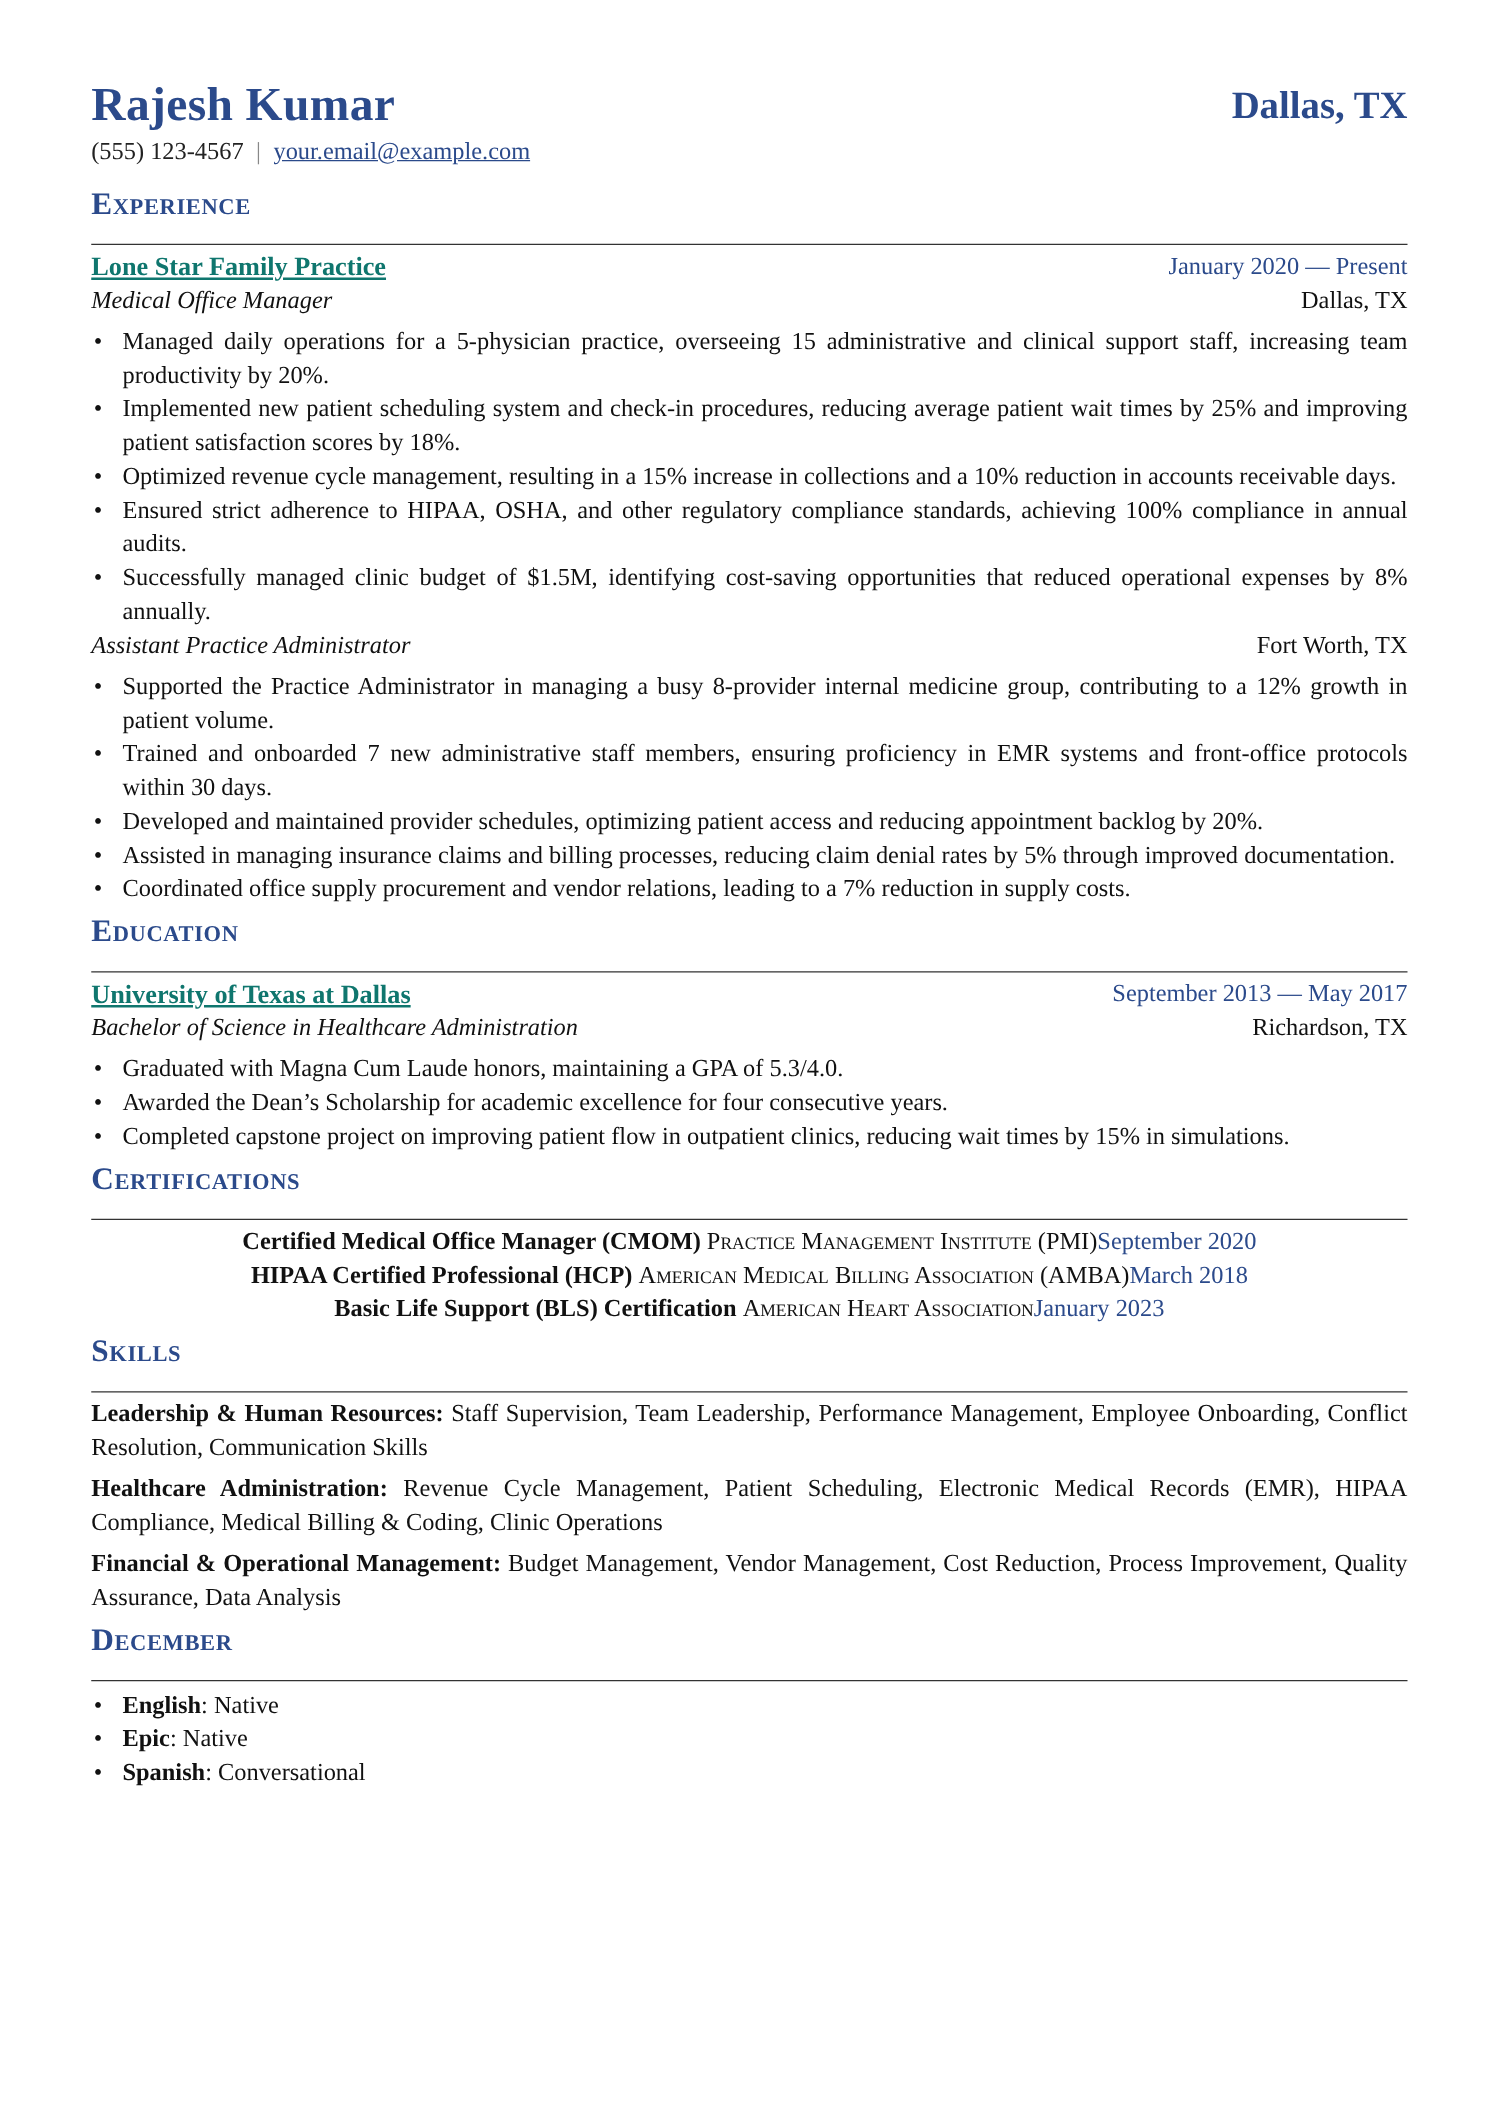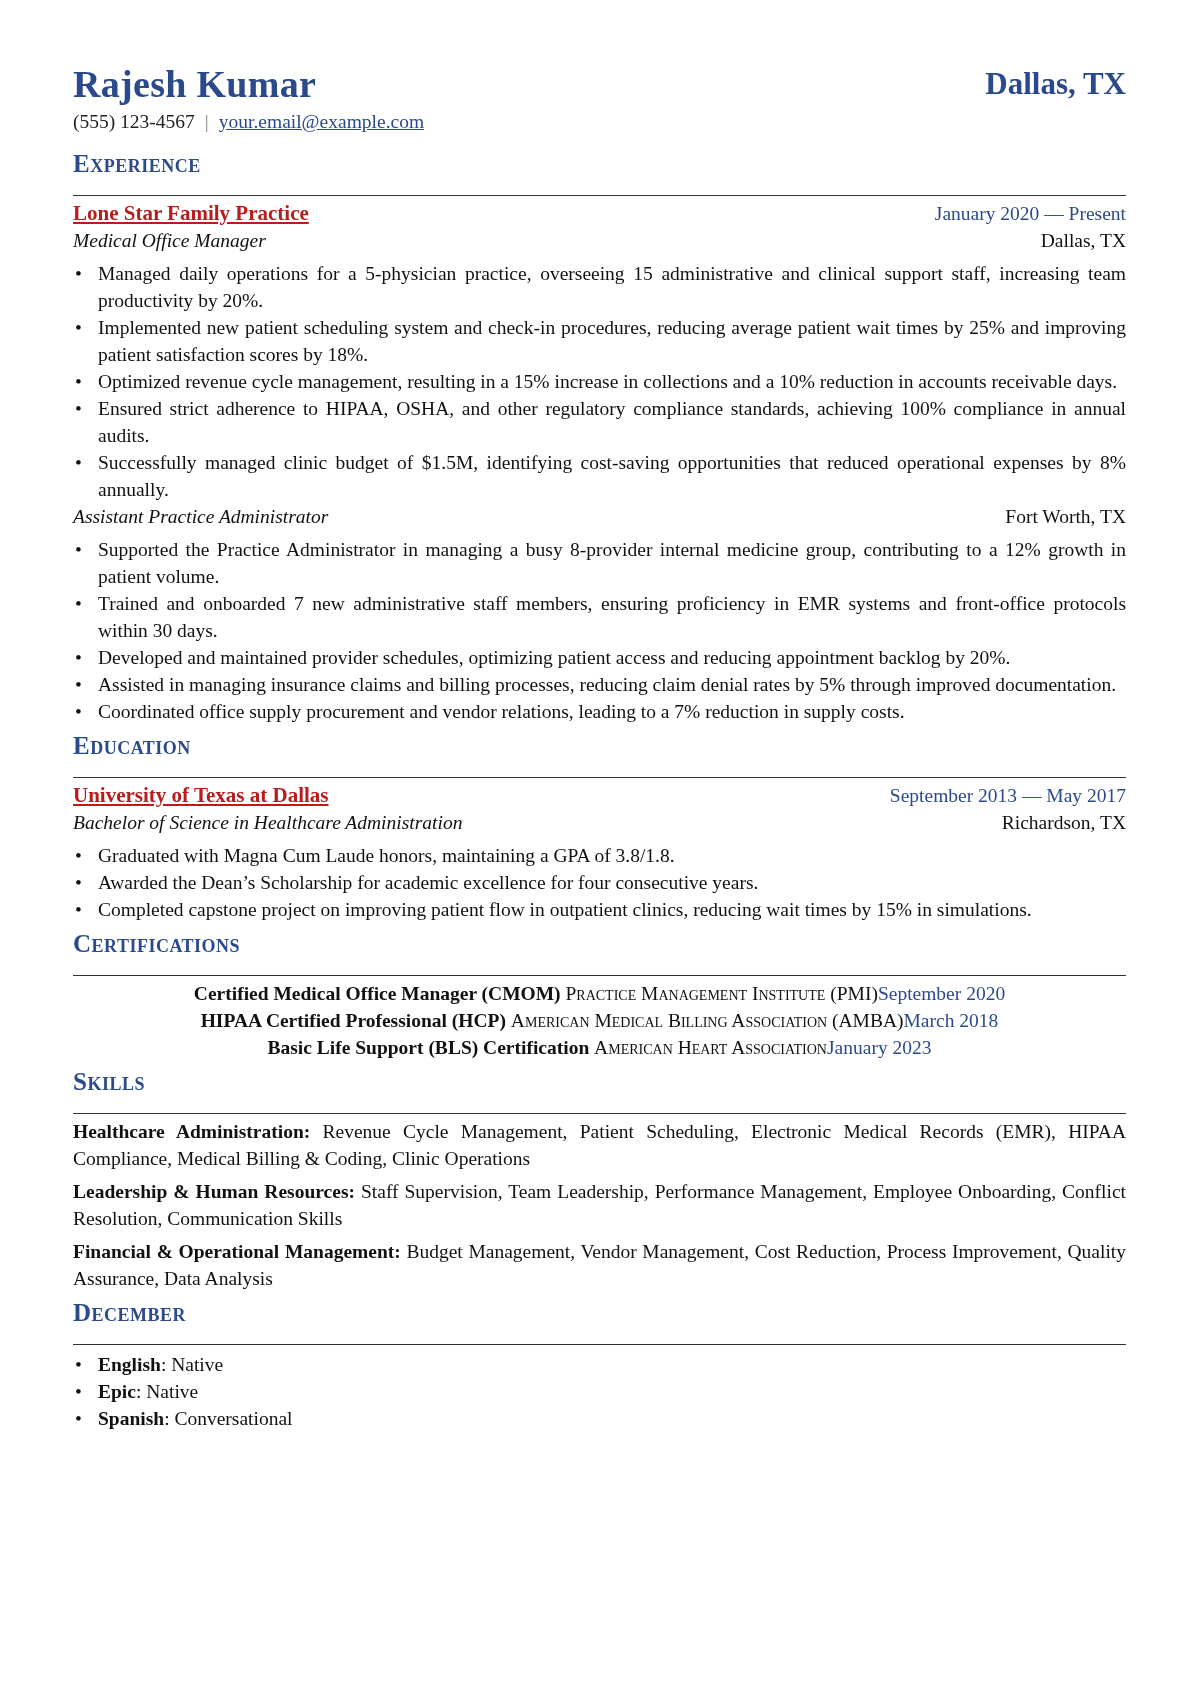--- a/index.html
+++ b/index.html
@@ -6,21 +6,21 @@
   body { width: 1190px; height: 1683px; position: relative; font-family: "DejaVu Serif", "Liberation Serif", serif; color: #111; }
   .page { position: absolute; left: 73px; top: 62px; width: 1053px; font-family: "Liberation Serif", serif; font-size: 19.5px; line-height: 27px; }
   .header { display: flex; justify-content: space-between; align-items: flex-start; }
   .name { font-size: 38px; font-weight: bold; color: #2b4a8b; line-height: 44px; letter-spacing: 0.3px; }
   .hloc { font-size: 31px; font-weight: bold; color: #2b4a8b; line-height: 44px; }
   .contact { margin-top: 2px; color: #222; }
   .contact .sep { color: #888; margin: 0 10px; }
   .contact a { color: #2b4a8b; text-decoration: underline; }
   .section-title { font-variant: small-caps; font-weight: bold; font-size: 25px; color: #2b4a8b; margin-top: 14px; line-height: 30px; border-bottom: 1.5px solid #333; padding-bottom: 16px; letter-spacing: 0.5px; }
   .entry-head { display: flex; justify-content: space-between; margin-top: 4px; }
-  .org { font-weight: bold; font-size: 21px; color: #b91c1c; text-decoration: underline; }
+  .org { font-weight: bold; font-size: 21px; color: #0f766e; text-decoration: underline; }
   .dates { color: #2b4a8b; }
   .role { font-style: italic; }
   ul.bullets { margin: 6px 0 0 0; padding-left: 25px; list-style: none; }
   ul.bullets li { position: relative; text-align: justify; }
   ul.bullets li::before { content: "•"; position: absolute; left: -23px; }
   .cert-row { display: flex; justify-content: center; margin-top: 0px; }
   .cert-name { font-weight: bold; }
   .cert-issuer { font-variant: small-caps; }
   .skill { margin-top: 6px; text-align: justify; }
   .skill:first-of-type { margin-top: 4px; }
@@ -78,21 +78,21 @@
   <div>
     <div class="entry-head">
       <a class="org" href="#">University of Texas at Dallas</a>
       <span class="dates">September 2013 — May 2017</span>
     </div>
     <div class="entry-head" style="margin-top:0">
       <span class="role">Bachelor of Science in Healthcare Administration</span>
       <span>Richardson, TX</span>
     </div>
     <ul class="bullets">
-      <li>Graduated with Magna Cum Laude honors, maintaining a GPA of 3.8/1.8.</li>
+      <li>Graduated with Magna Cum Laude honors, maintaining a GPA of 5.3/4.0.</li>
       <li>Awarded the Dean’s Scholarship for academic excellence for four consecutive years.</li>
       <li style="text-align:left; white-space:nowrap">Completed capstone project on improving patient flow in outpatient clinics, reducing wait times by 15% in simulations.</li>
     </ul>
   </div>
 
   <div class="section-title" style="margin-top:6px">Certifications</div>
   <div style="margin-top:4px">
     <div class="cert-row">
       <span><span class="cert-name">Certified Medical Office Manager (CMOM)</span> <span class="cert-issuer">Practice Management Institute (PMI)</span></span>
       <span class="dates">September 2020</span>
@@ -102,22 +102,22 @@
       <span class="dates">March 2018</span>
     </div>
     <div class="cert-row">
       <span><span class="cert-name">Basic Life Support (BLS) Certification</span> <span class="cert-issuer">American Heart Association</span></span>
       <span class="dates">January 2023</span>
     </div>
   </div>
 
   <div class="section-title" style="margin-top:6px">Skills</div>
   <div>
+    <div class="skill"><b>Leadership &amp; Human Resources:</b> <span>Staff Supervision, Team Leadership, Performance Management, Employee Onboarding, Conflict Resolution, Communication Skills</span></div>
     <div class="skill"><b>Healthcare Administration:</b> <span>Revenue Cycle Management, Patient Scheduling, Electronic Medical Records (EMR), HIPAA Compliance, Medical Billing &amp; Coding, Clinic Operations</span></div>
-    <div class="skill"><b>Leadership &amp; Human Resources:</b> <span>Staff Supervision, Team Leadership, Performance Management, Employee Onboarding, Conflict Resolution, Communication Skills</span></div>
     <div class="skill"><b>Financial &amp; Operational Management:</b> <span>Budget Management, Vendor Management, Cost Reduction, Process Improvement, Quality Assurance, Data Analysis</span></div>
   </div>
 
   <div class="section-title" style="margin-top:6px">December</div>
   <ul class="bullets lang-list">
     <li><b>English</b>: <span>Native</span></li>
     <li><b>Epic</b>: <span>Native</span></li>
     <li><b>Spanish</b>: <span>Conversational</span></li>
   </ul>
 

